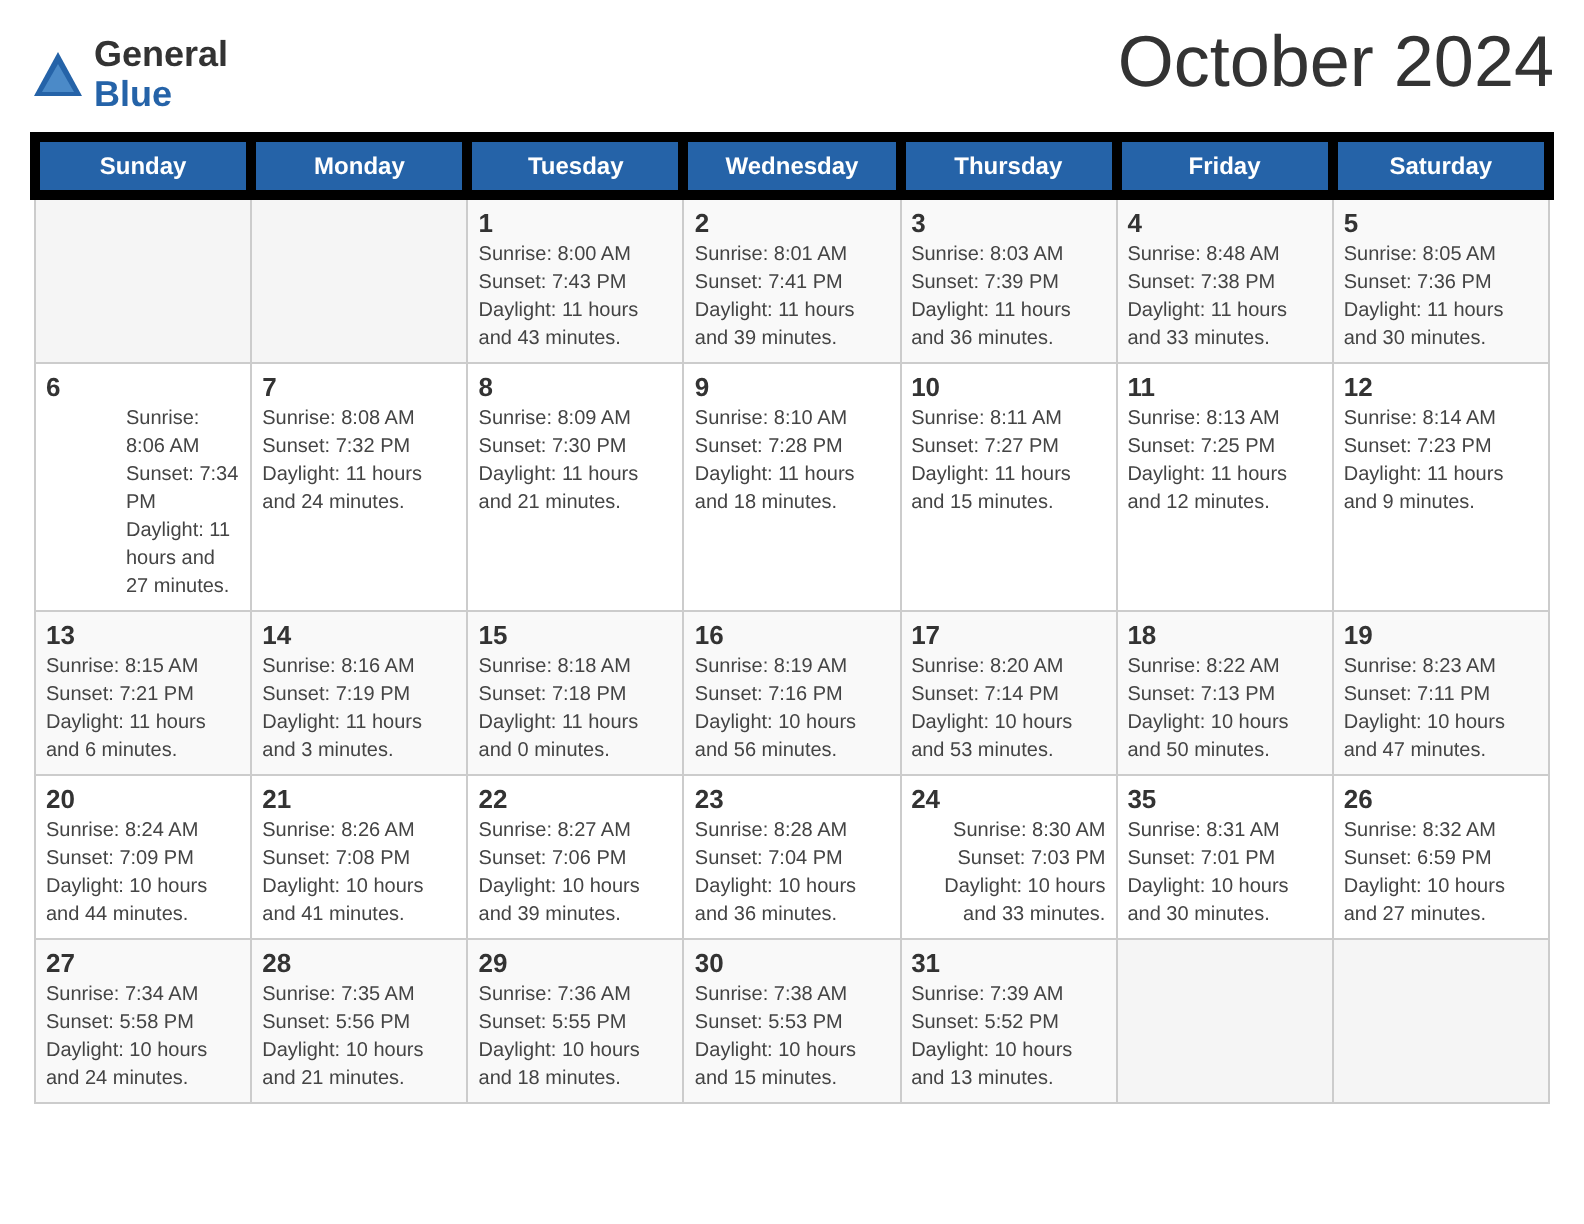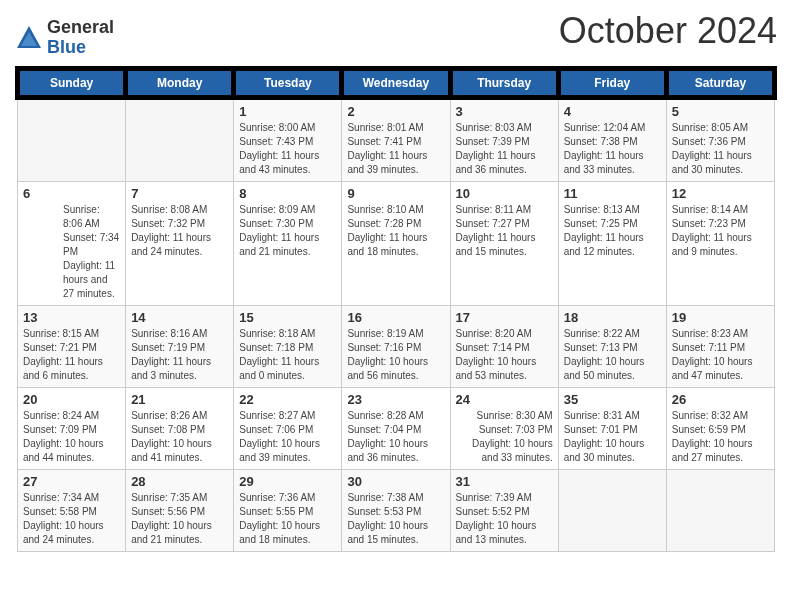--- a/index.html
+++ b/index.html
@@ -144,21 +144,21 @@
 Daylight: 11 hours and 39 minutes.</div>
         </td>
         <td>
           <div class="day-number">3</div>
           <div class="day-detail" style="white-space: pre-line;">Sunrise: 8:03 AM
 Sunset: 7:39 PM
 Daylight: 11 hours and 36 minutes.</div>
         </td>
         <td>
           <div class="day-number">4</div>
-          <div class="day-detail" style="white-space: pre-line;">Sunrise: 12:04 AM
+          <div class="day-detail" style="white-space: pre-line;">Sunrise: 8:48 AM
 Sunset: 7:38 PM
 Daylight: 11 hours and 33 minutes.</div>
         </td>
         <td>
           <div class="day-number">5</div>
           <div class="day-detail" style="white-space: pre-line;">Sunrise: 8:05 AM
 Sunset: 7:36 PM
 Daylight: 11 hours and 30 minutes.</div>
         </td>
       </tr>

